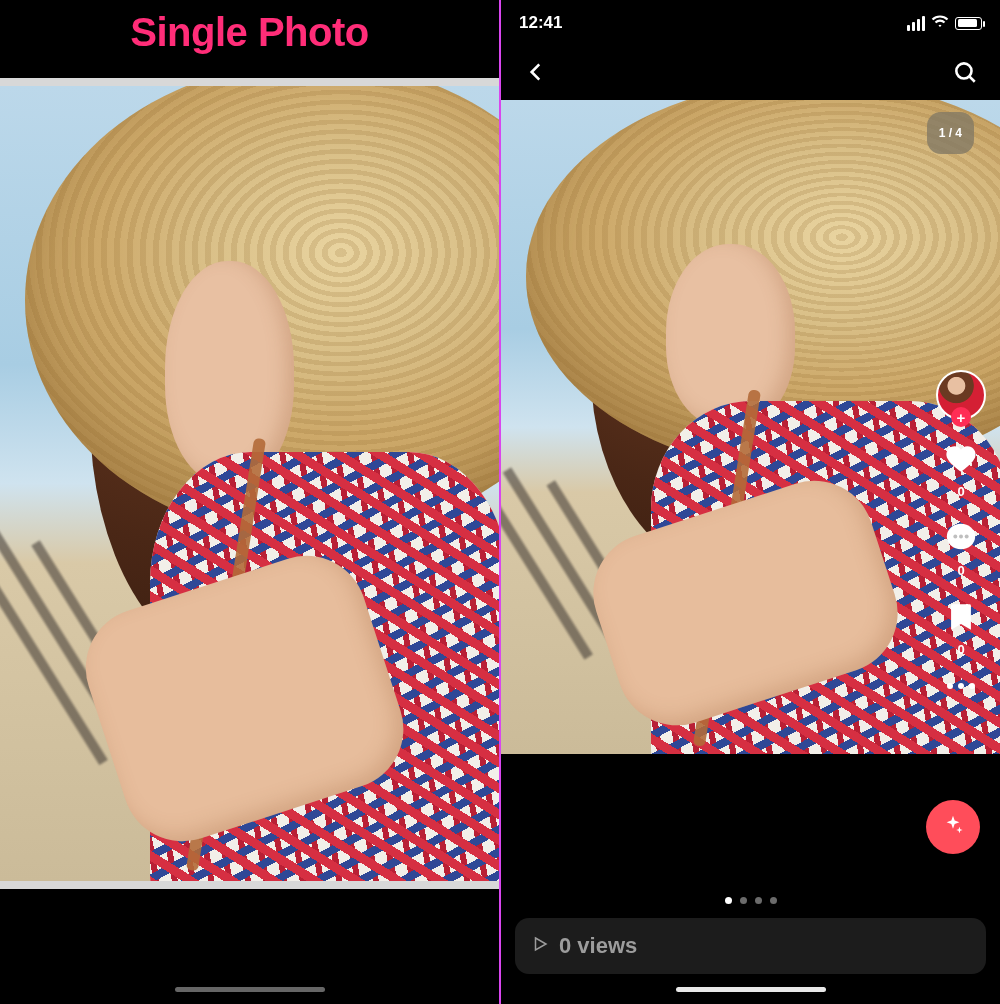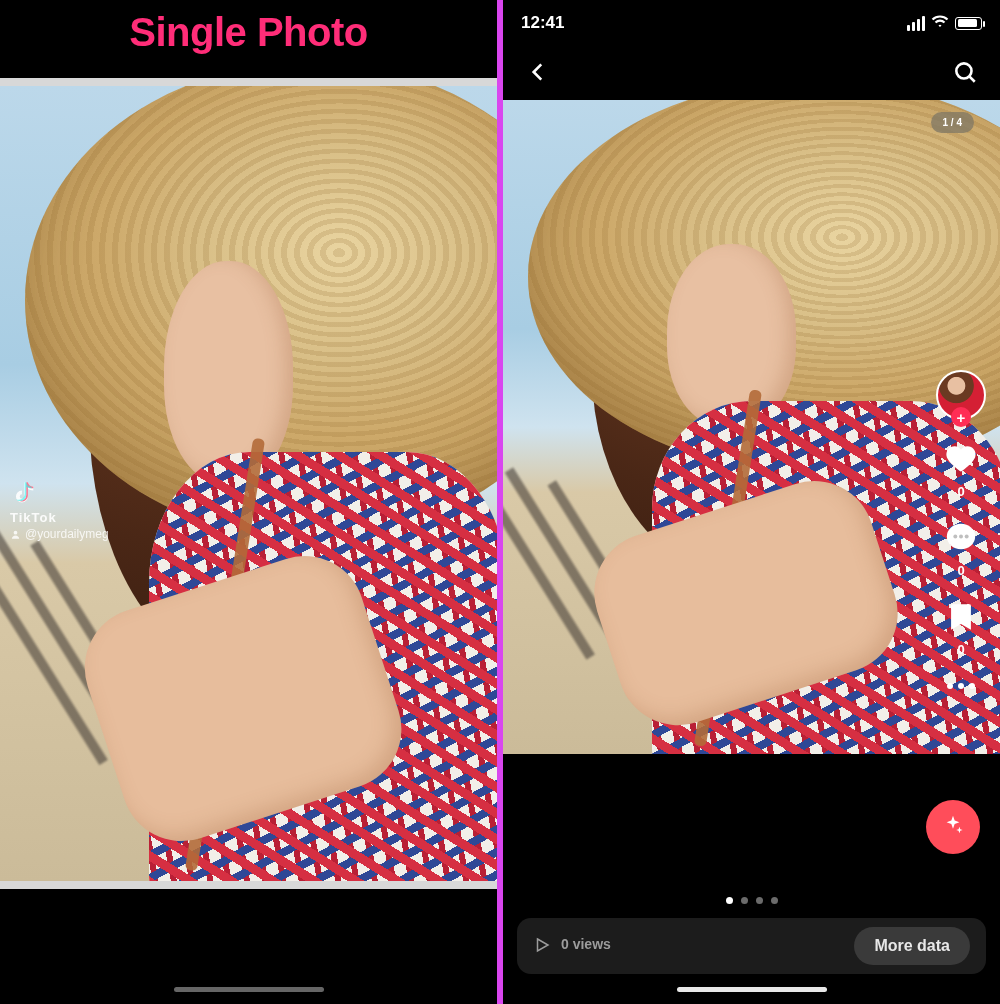--- a/index.html
+++ b/index.html
@@ -14,21 +14,21 @@
     .container {
       display: flex;
       width: 100%;
       height: 100%;
     }
     .pane {
       flex: 1;
       position: relative;
       background: #000;
     }
-    .pane-left { border-right: 6px solid #d946ef; }
+    .pane-left { border-right: 2px solid #d946ef; }
     .title {
       position: absolute;
       top: 10px;
       left: 50%;
       transform: translateX(-50%);
       color: #ff2d78;
       font-weight: 800;
       font-size: 40px;
       z-index: 50;
       white-space: nowrap;
@@ -139,21 +139,21 @@
       position:absolute; top:48px; left:0; right:0; height:48px;
       display:flex; align-items:center; justify-content:space-between;
       padding:0 16px; z-index:40;
     }
     .icon-btn { width:38px; height:38px; display:flex; align-items:center; justify-content:center; color:#fff; }
     .icon-btn svg { width:26px; height:26px; stroke:#fff; stroke-width:2.4; fill:none; }
 
     .page-badge {
       position:absolute; top:112px; right:26px; z-index:45;
       background: rgba(130,120,100,.78); color:#fff;
-      font-size:10px; font-weight:600; padding:5px 12px; border-radius:14px;
+      font-size:12px; font-weight:600; padding:14px 12px; border-radius:14px;
     }
 
     .rail {
       position:absolute; right:14px; top:370px; display:flex; flex-direction:column; align-items:center; gap:22px; z-index:45;
     }
     .avatar {
       width:50px; height:50px; border-radius:50%; border:2px solid #fff; position:relative;
       background: radial-gradient(circle at 40% 30%, #e8c0a2 0 20%, #6a3a22 22% 40%, #d41f34 42% 100%);
     }
     .avatar::after{
@@ -178,21 +178,21 @@
       display:flex; gap:8px; z-index:40;
     }
     .dots span { width:7px; height:7px; border-radius:50%; background:#6b6b6b; }
     .dots span.active { background:#fff; }
 
     .bottom-bar {
       position:absolute; left:14px; right:14px; bottom:30px; height:56px;
       background:#1c1c1c; border-radius:14px; display:flex; align-items:center;
       justify-content:space-between; padding:0 16px; z-index:40;
     }
-    .views { display:flex; align-items:flex-start; gap:10px; color:#9c9c9c; font-size:14px; font-weight:600; }
+    .views { display:flex; align-items:flex-start; gap:10px; color:#9c9c9c; font-size:22px; font-weight:600; }
     .views svg { width:18px; height:18px; stroke:#9c9c9c; fill:none; stroke-width:2; }
     .more-data-btn {
       background:#3a3a3a; color:#e8e8e8; border:none; border-radius:22px;
       padding:10px 20px; font-size:16px; font-weight:600;
     }
   </style>
 </head>
 <body>
 
 <div class="container">
@@ -209,39 +209,20 @@
           <div class="bar" style="left:20%; height:60%; bottom:0; transform:rotate(-32deg)"></div>
         </div>
         <div class="hair"></div>
         <div class="hat"></div>
         <div class="face"></div>
         <div class="torso"></div>
         <div class="strap"></div>
         <div class="arm"></div>
       </div>
 
-      <div class="watermark">
-        <div class="tiktok-logo">
-          <span>
-            <svg viewBox="0 0 48 48">
-                <path d="M33 8c1 5 5 8 10 8v7c-4 0-8-1-10-3v14a11 11 0 1 1-11-11v7a4 4 0 1 0 4 4V8h7z" fill="#fff"></path>
-                <path d="M33 8c1 5 5 8 10 8v3c-4 0-8-1-10-3v16a11 11 0 0 1-16 10 11 11 0 0 0 13-11V8h3z" fill="#ff2d55" opacity=".7"></path>
-                <path d="M30 8c1 5 5 8 10 8v3c-4 0-8-1-10-3v16a11 11 0 0 1-19 7 11 11 0 0 0 16-10V8h3z" fill="#25f4ee" opacity=".6"></path>
-              </svg>
-          </span>
-        </div>
-        <span class="wm-brand">TikTok</span>
-        <span class="wm-user">
-          <svg width="11" height="11" viewBox="0 0 24 24" fill="#fff">
-              <circle cx="12" cy="8" r="4"></circle>
-              <path d="M4 21c0-4 4-7 8-7s8 3 8 7z"></path>
-            </svg>
-          <span>@yourdailymeg</span>
-        </span>
-      </div>
     </div>
 
     <div class="home-indicator"></div>
   </div>
 
   <div class="pane">
 
     <div class="status-bar">
       <span>12:41</span>
       <div class="status-right">
@@ -350,19 +331,18 @@
 
     <div class="bottom-bar">
       <div class="views">
         <span>
           <svg viewBox="0 0 24 24">
               <polygon points="6 4 20 12 6 20"></polygon>
             </svg>
         </span>
         <span>0 views</span>
       </div>
-      <button class="more-data-btn">More data</button>
     </div>
 
     <div class="home-indicator light"></div>
   </div>
 
 </div>
 
 </body></html>

